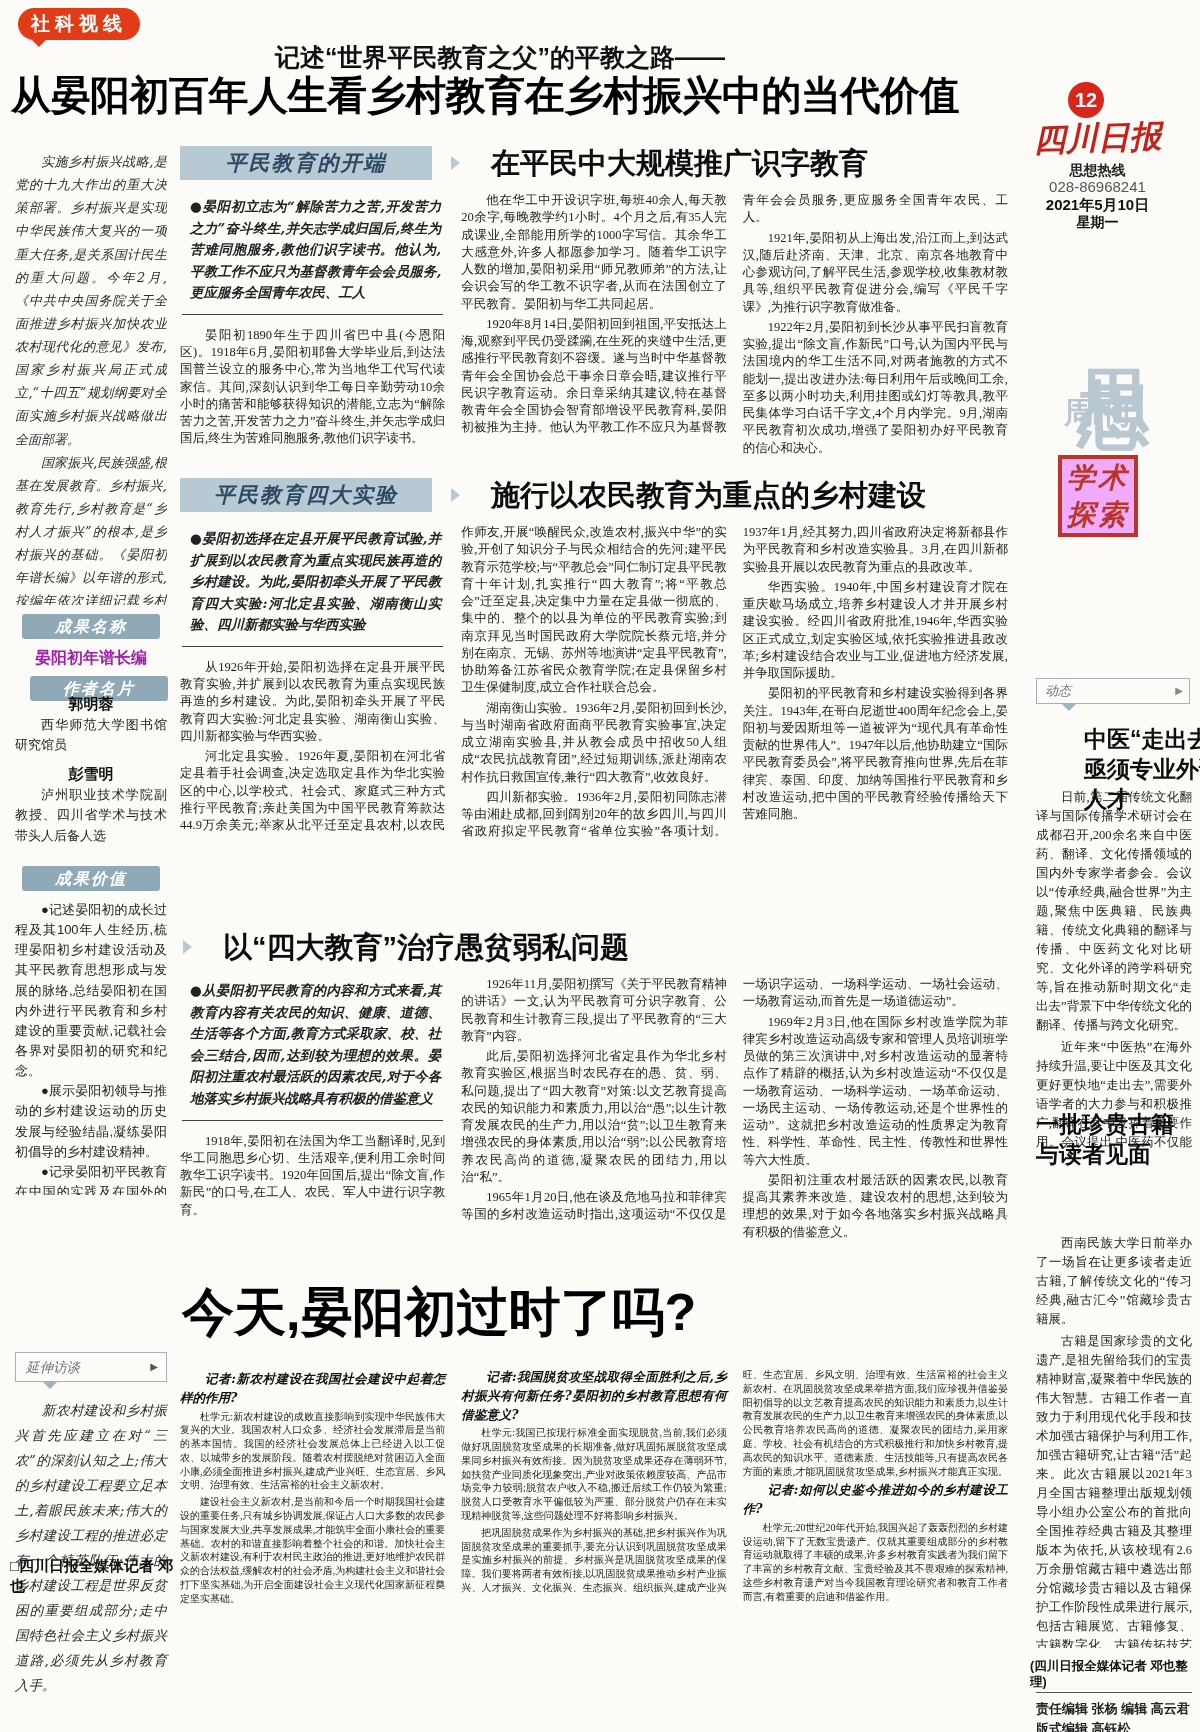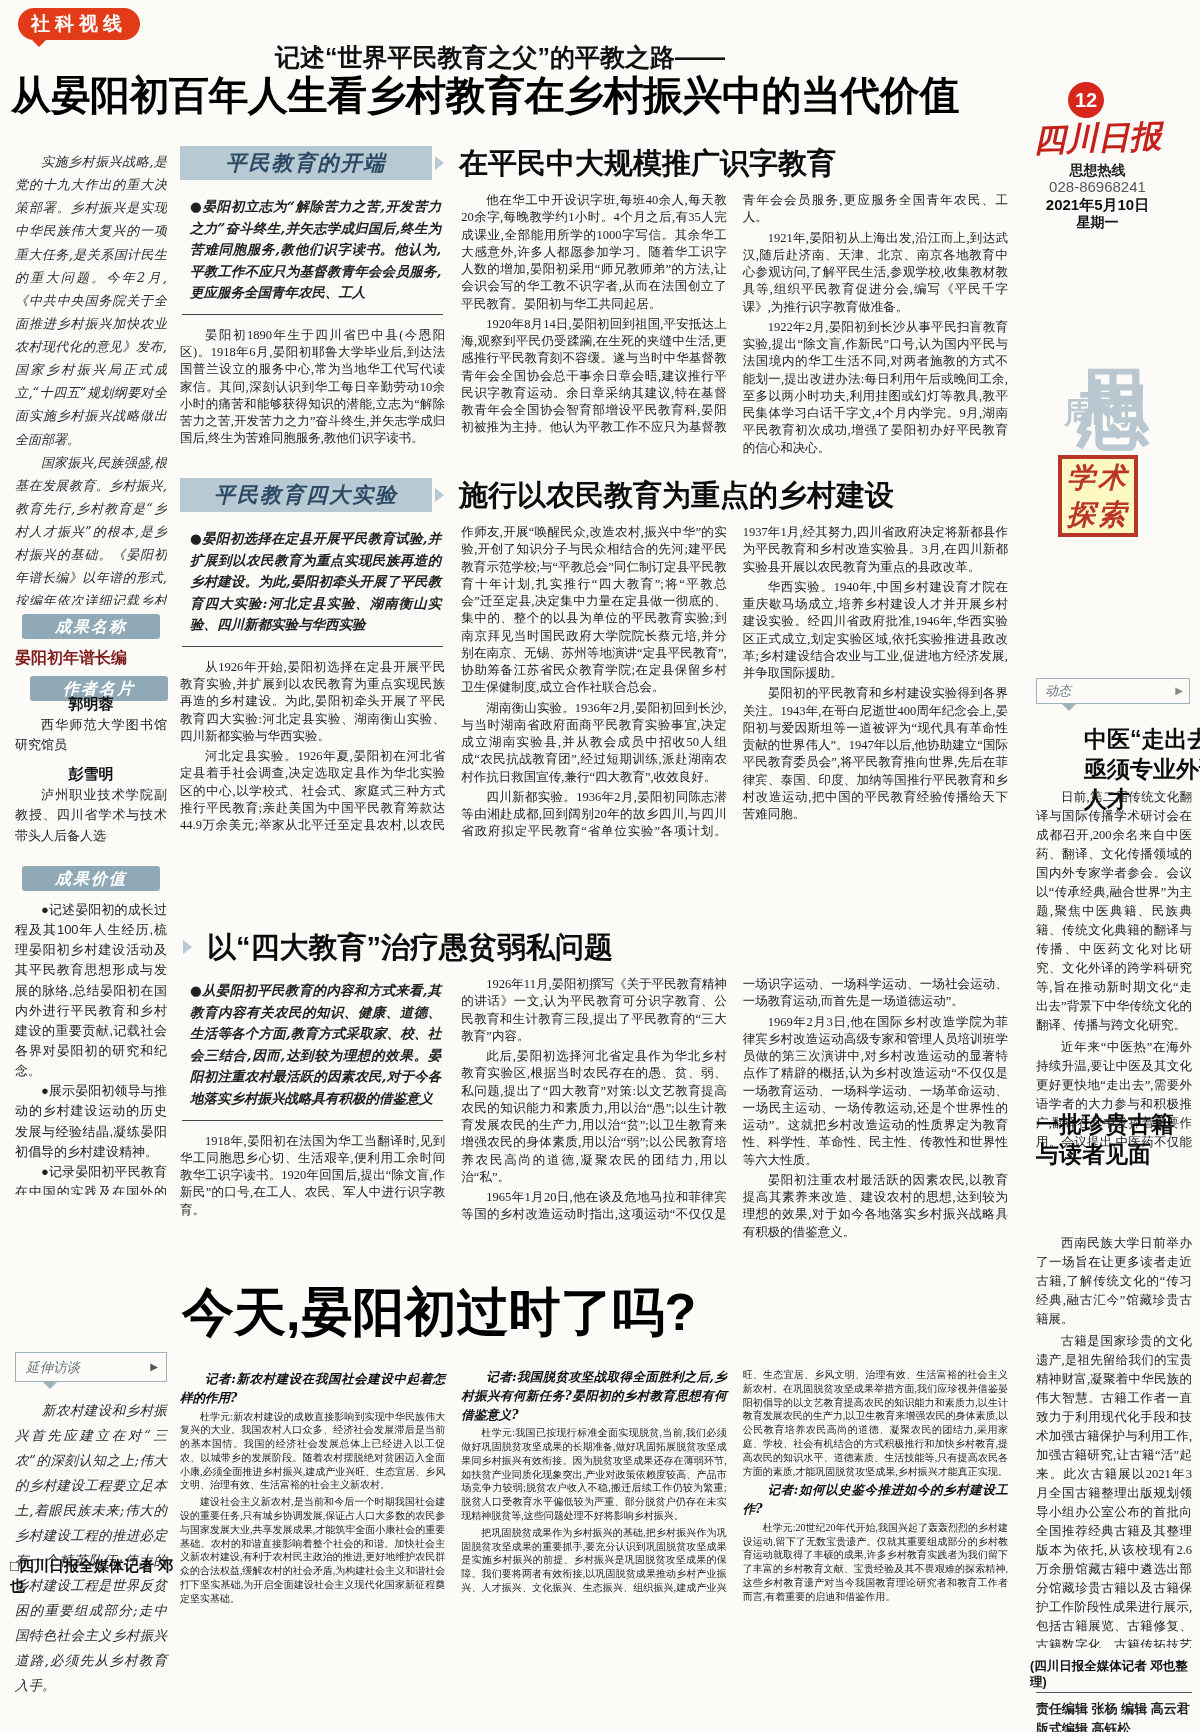--- a/index.html
+++ b/index.html
@@ -20,47 +20,47 @@
           font:700 italic 32px/40px "DejaVu Serif",serif;transform:rotate(-2deg);}
   .hotline-label{position:absolute;left:1030px;top:162px;width:135px;text-align:center;font:700 14px/16px "Liberation Sans",sans-serif;color:#222;}
   .hotline{position:absolute;left:1030px;top:178px;width:135px;text-align:center;font:400 15px/17px "Liberation Sans",sans-serif;color:#555;}
   .pdate{position:absolute;left:1030px;top:196px;width:135px;text-align:center;font:700 15px/17px "Liberation Sans",sans-serif;color:#111;}
   .pweek{position:absolute;left:1030px;top:214px;width:135px;text-align:center;font:700 14px/16px "Liberation Sans",sans-serif;color:#111;}
   .weekly{position:absolute;left:1045px;top:234px;width:110px;text-align:center;color:#b9c7d1;
           font:700 72px/80px "DejaVu Serif",serif;writing-mode:vertical-rl;text-orientation:upright;height:170px;letter-spacing:8px;}
   .weekly-sub{position:absolute;left:1045px;top:396px;width:110px;text-align:center;color:#b9c7d1;
           font:700 30px/34px "DejaVu Serif",serif;letter-spacing:6px;}
   .seal{position:absolute;left:1058px;top:455px;width:72px;height:74px;border:4px solid #b83527;color:#b83527;
-        display:flex;flex-direction:column;justify-content:space-around;background:#fef9c3;}
+        display:flex;flex-direction:column;justify-content:space-around;background:#f0abfc;}
   .seal div{font:700 italic 28px/34px "DejaVu Serif",serif;text-align:center;letter-spacing:3px;}
   .dyn-box{position:absolute;left:1036px;top:678px;width:152px;height:24px;border:1px solid #9fb3bd;background:#fcfbf7;}
   .dyn-box .lbl{position:absolute;left:8px;top:3px;font:italic 13px/18px "DejaVu Serif",serif;color:#66757e;}
   .dyn-box .arr{position:absolute;right:6px;top:4px;font:10px/16px "Liberation Sans",sans-serif;color:#888;}
   .dyn-box::after{content:"";position:absolute;left:24px;top:24px;border:8px solid transparent;border-top-color:#9fb3bd;}
   
   .sb{position:absolute;left:15px;width:152px;}
   .sb-intro{top:150px;height:455px;overflow:hidden;}
   .sb-intro p{font:italic 13px/1.78 "DejaVu Serif",serif;color:#2a2a2a;text-align:justify;text-indent:2em;margin:0;}
   .band{position:absolute;left:22px;width:138px;height:25px;background:#8fa9b6;border-radius:3px;color:#fff;
         font:700 italic 16px/25px "DejaVu Serif",serif;text-align:center;letter-spacing:2px;}
-  .sb-name{position:absolute;left:15px;width:152px;text-align:left;font:700 16px/20px "Liberation Sans",sans-serif;color:#7f1d1d;}
+  .sb-name{position:absolute;left:15px;width:152px;text-align:center;font:700 16px/20px "Liberation Sans",sans-serif;color:#a21caf;}
   .authors{position:absolute;left:15px;top:685px;width:152px;}
   .authors .nm{font:700 15px/22px "Liberation Sans",sans-serif;text-align:center;color:#111;margin-top:8px;}
   .authors .tt{font:400 13px/1.55 "Liberation Sans",sans-serif;color:#222;text-align:justify;text-indent:2em;}
   .values{position:absolute;left:15px;top:900px;width:152px;height:295px;overflow:hidden;}
   .values p{font:400 13px/1.55 "Liberation Sans",sans-serif;color:#222;text-align:justify;text-indent:2em;margin:0;}
   .ext-box{position:absolute;left:15px;top:1352px;width:150px;height:28px;border:1px solid #9fb3bd;}
   .ext-box .lbl{position:absolute;left:10px;top:5px;font:italic 13.5px/18px "DejaVu Serif",serif;color:#66757e;}
   .ext-box .arr{position:absolute;right:8px;top:6px;font:10px/16px "Liberation Sans",sans-serif;color:#555;}
   .ext-box::after{content:"";position:absolute;left:26px;top:28px;border:8px solid transparent;border-top-color:#9fb3bd;}
   .ext-text{position:absolute;left:15px;top:1398px;width:152px;font:italic 13.5px/1.85 "DejaVu Serif",serif;
             color:#2a2a2a;text-align:justify;text-indent:2em;}
   .sb-reporter{position:absolute;left:10px;top:1556px;width:170px;font:700 15px/20px "Liberation Sans",sans-serif;color:#111;}
   
-  .sec-head{position:absolute;left:180px;width:828px;display:flex;align-items:center;}
+  .sec-head{position:absolute;left:180px;width:828px;display:flex;align-items:center;gap:16px;}
   .tag{width:252px;height:34px;background:#b7c9d3;color:#2c4a63;text-align:center;flex:0 0 auto;
        font:700 italic 21px/34px "DejaVu Serif",serif;letter-spacing:2px;}
   .tagarrow{width:0;height:0;border:7px solid transparent;border-left:9px solid #b7c9d3;margin:0 8px 0 3px;}
   .sec-title{font:900 29px/34px "Liberation Sans",sans-serif;color:#0d0d0d;white-space:nowrap;}
   .cols{position:absolute;left:180px;width:828px;column-count:3;column-gap:16px;overflow:hidden;}
   .cols p.bp{font:400 12.5px/1.38 "Liberation Serif",serif;text-align:justify;text-indent:2em;margin:0 0 3px;color:#1c1c1c;}
   .lead{font:600 italic 13.5px/1.6 "DejaVu Serif",serif;color:#222;text-align:justify;margin:4px 0 0;padding:0 4px 0 10px;}
   .leadrule{border:0;border-top:1.5px solid #444;margin:10px 2px 12px 2px;}
   #s1cols{top:192px;height:270px;}
   #s2cols{top:524px;height:392px;}

